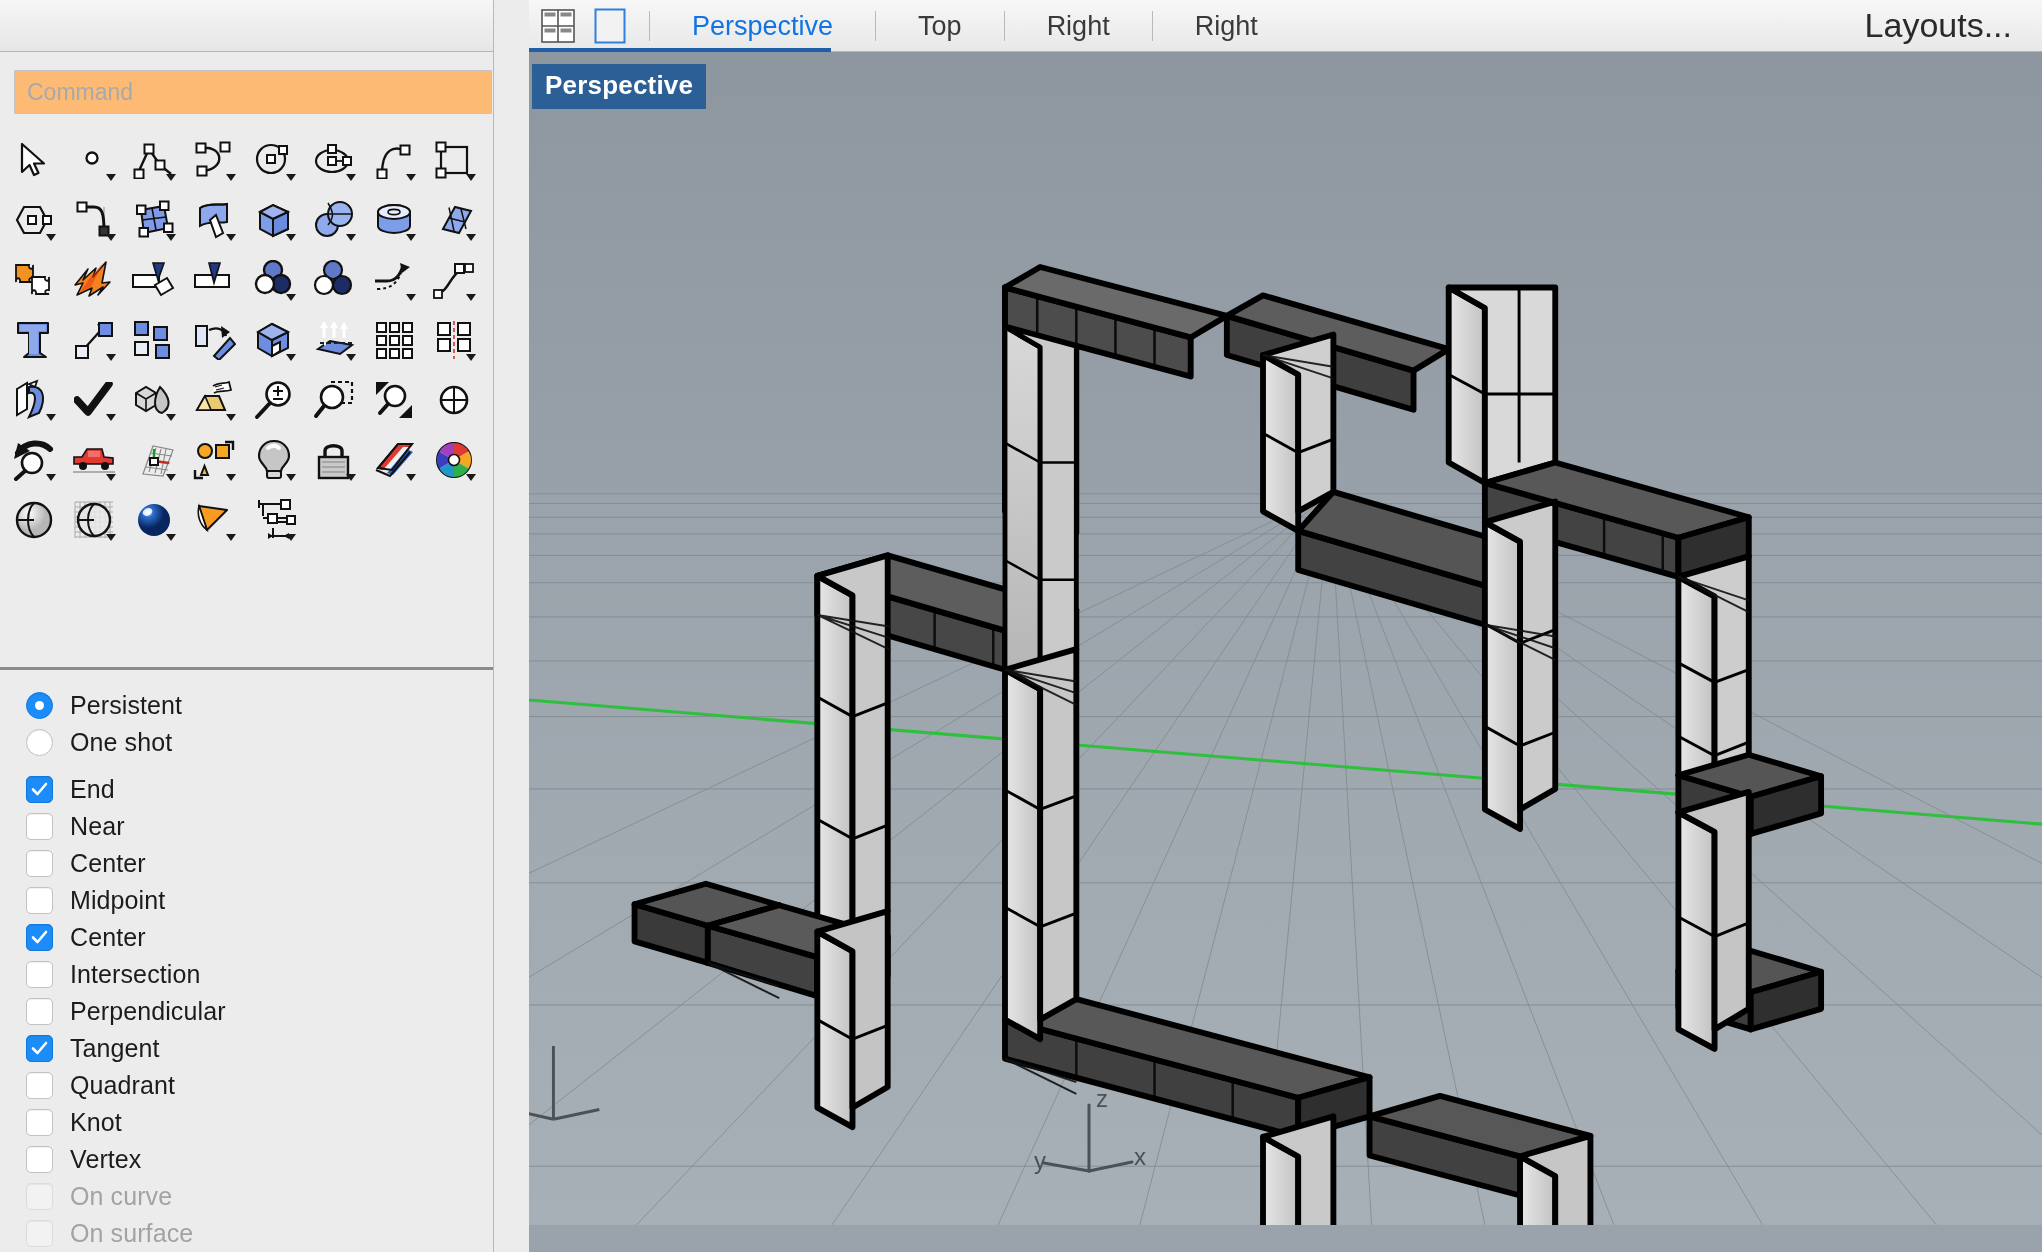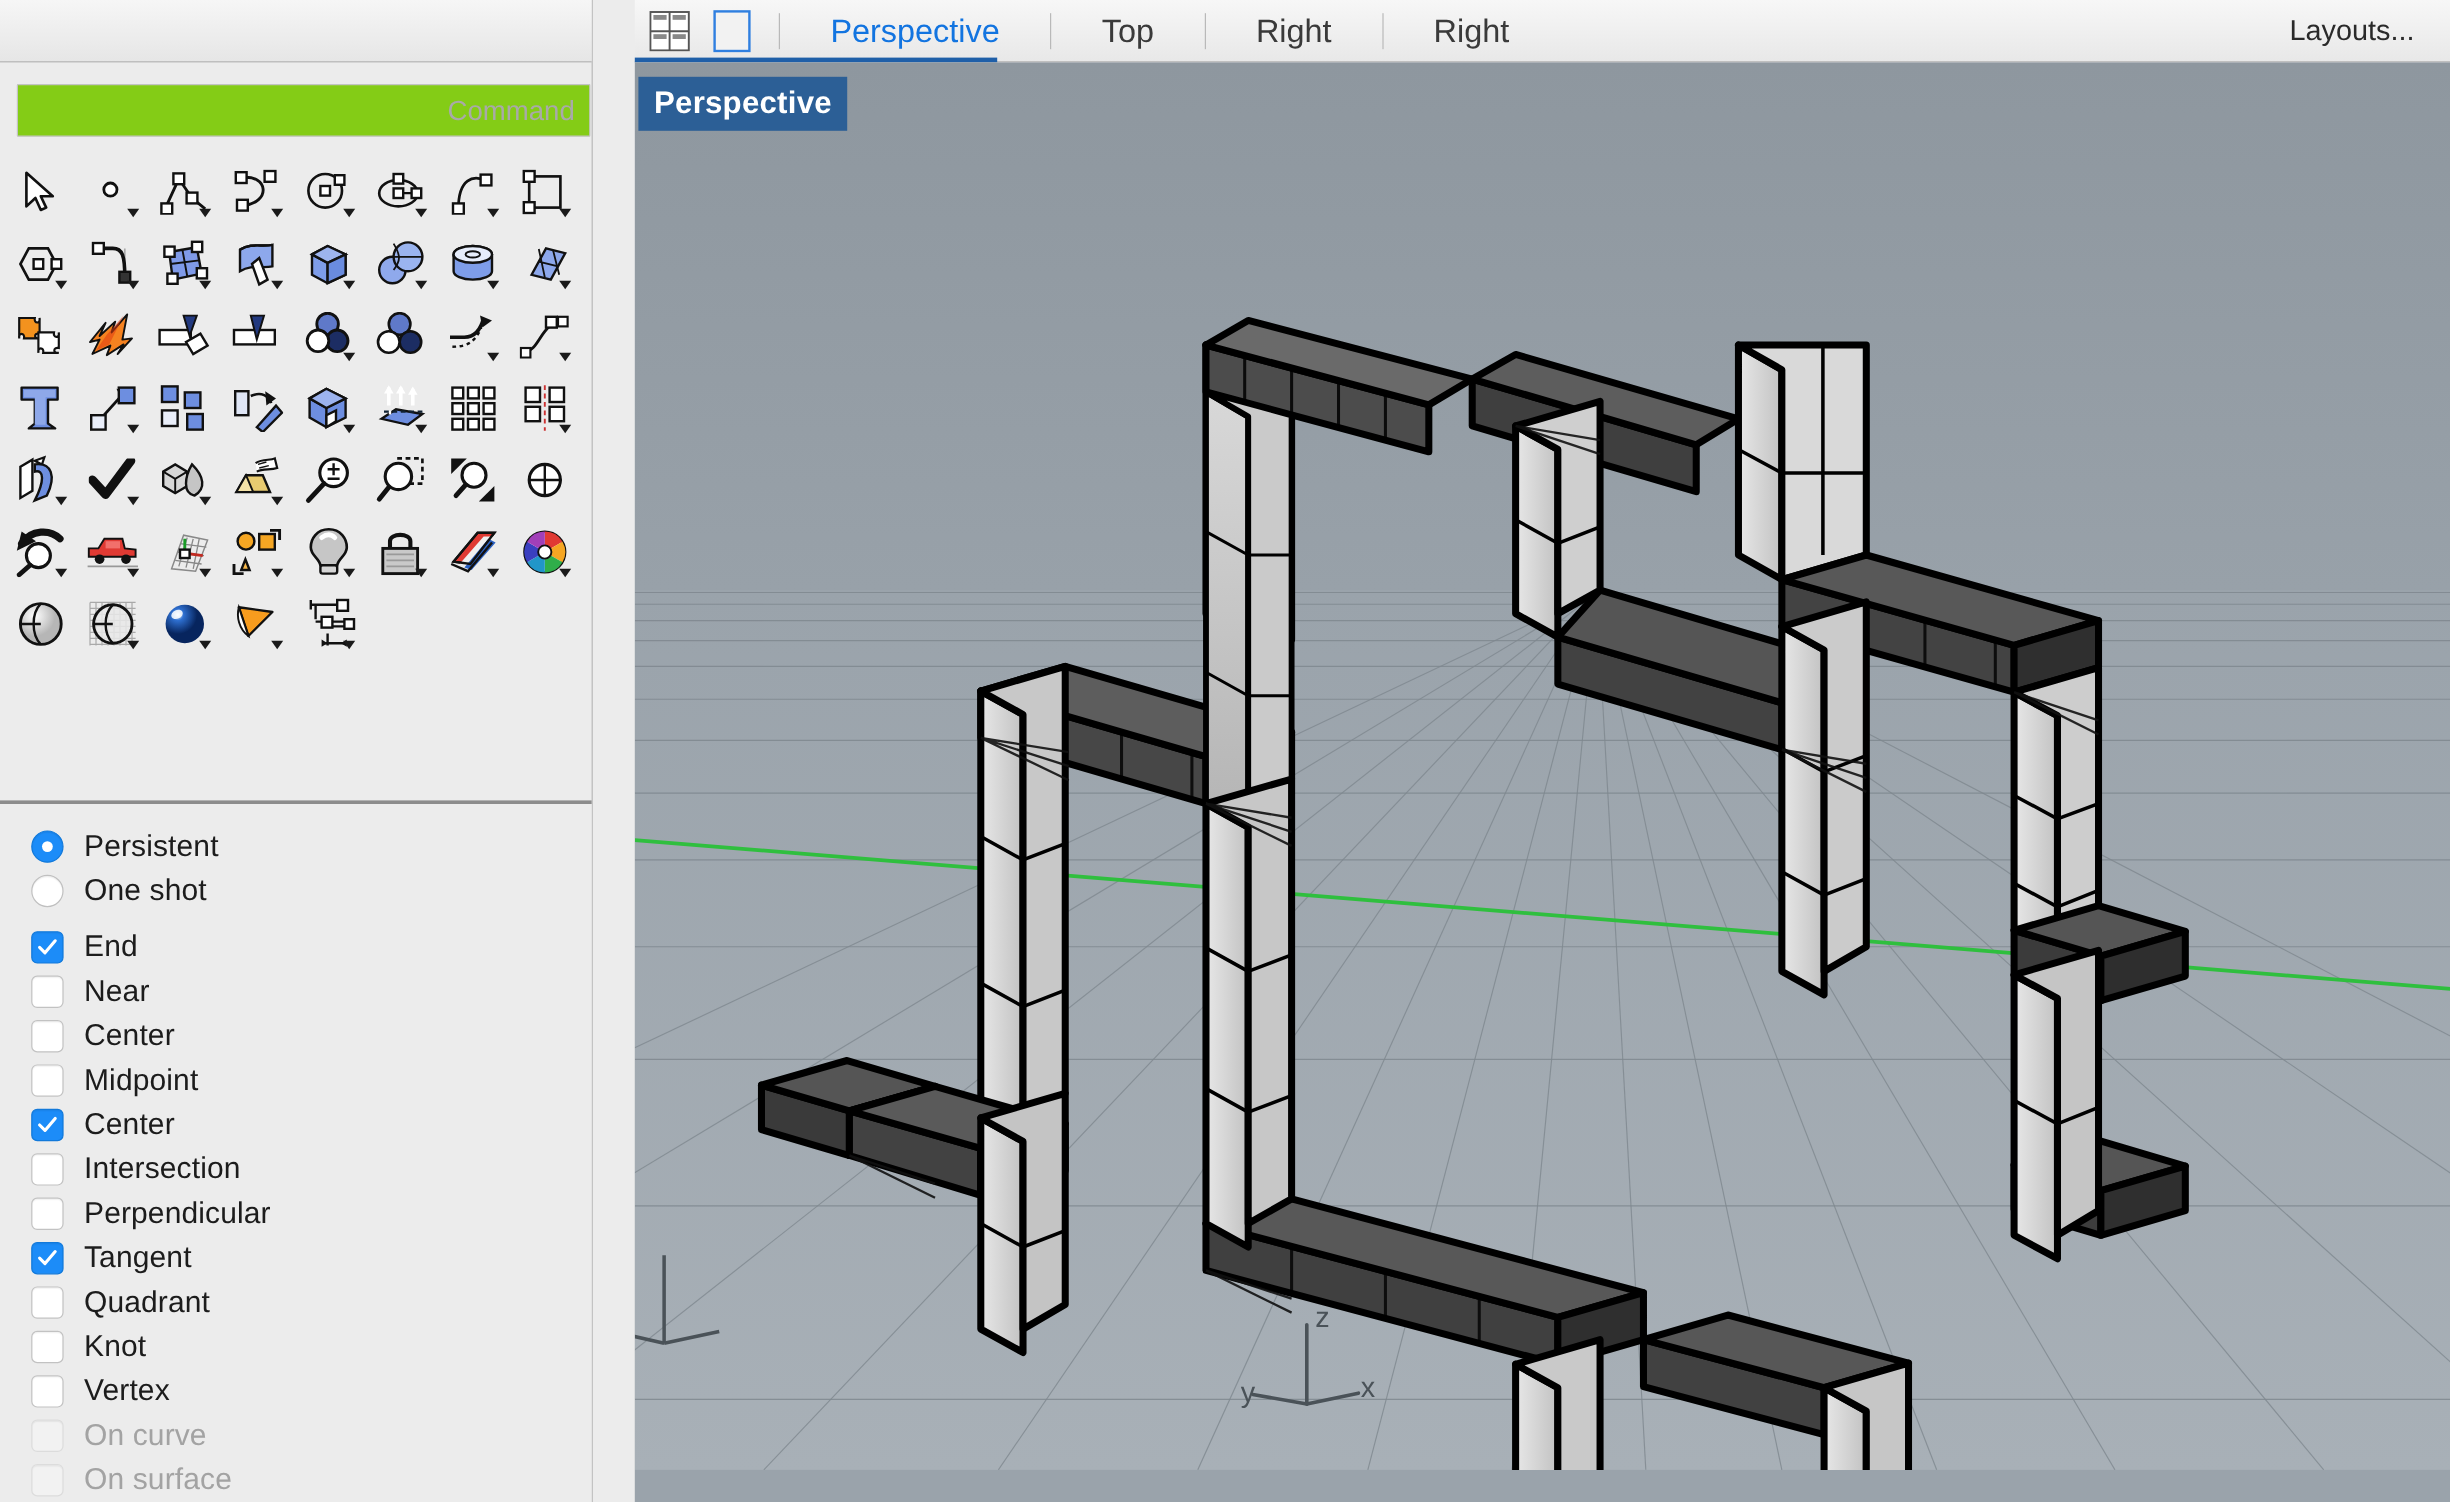--- a/index.html
+++ b/index.html
@@ -21,28 +21,27 @@
   }
   #sidebar-topbar {
     height:52px;
     background:linear-gradient(to bottom,#f6f6f6 0%,#e6e6e6 100%);
     border-bottom:1px solid #b5b5b5;
   }
   #command-wrap { padding:18px 20px 10px 14px; }
   #command-input {
     width:478px; height:44px;
     border:1px solid #c3c3c3;
-    background:#84cc16;
+    background:#fdba74;
     font-family:"Liberation Sans", sans-serif;
     font-size:23px;
     color:#222;
     padding:0 12px;
     border-radius:1px;
     outline:none;
-    text-align:right;
   }
   #command-input::placeholder { color:#a9a9a9; }
 
   
   #icon-palette {
     padding:6px 0 0 4px;
     flex:0 0 auto;
   }
   .icon-row { display:flex; height:60px; align-items:center; }
   .icon-cell {
@@ -138,21 +137,21 @@
     font-size:27px;
     color:#3a3a3a;
     padding:0 26px;
     line-height:52px;
     cursor:default;
     white-space:nowrap;
   }
   .vt-tab.active { color:#1274e0; }
   #layouts-btn {
     position:absolute; right:30px;
-    font-size:24px; color:#2a2a2a;
+    font-size:34px; color:#2a2a2a;
     cursor:default;
   }
   #vt-underline {
     position:absolute; left:0; bottom:-1px;
     height:4px; width:302px; background:#1f5fa8;
   }
 
   #viewport {
     flex:1; position:relative;
     overflow:hidden;

